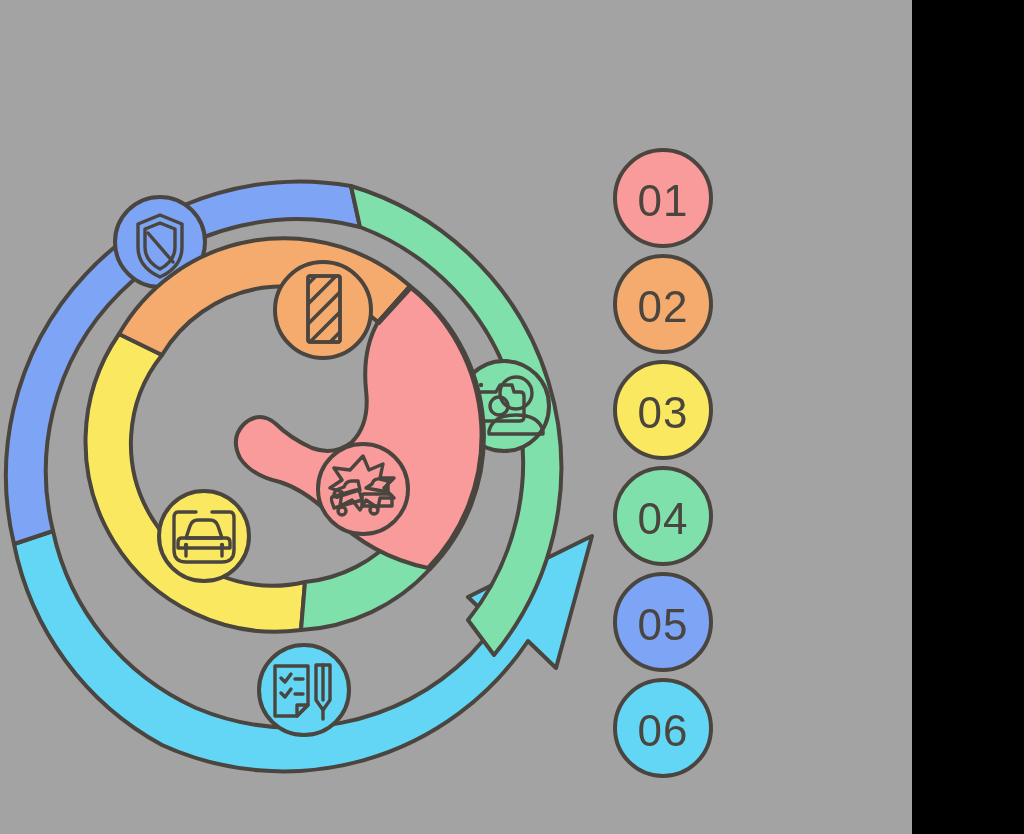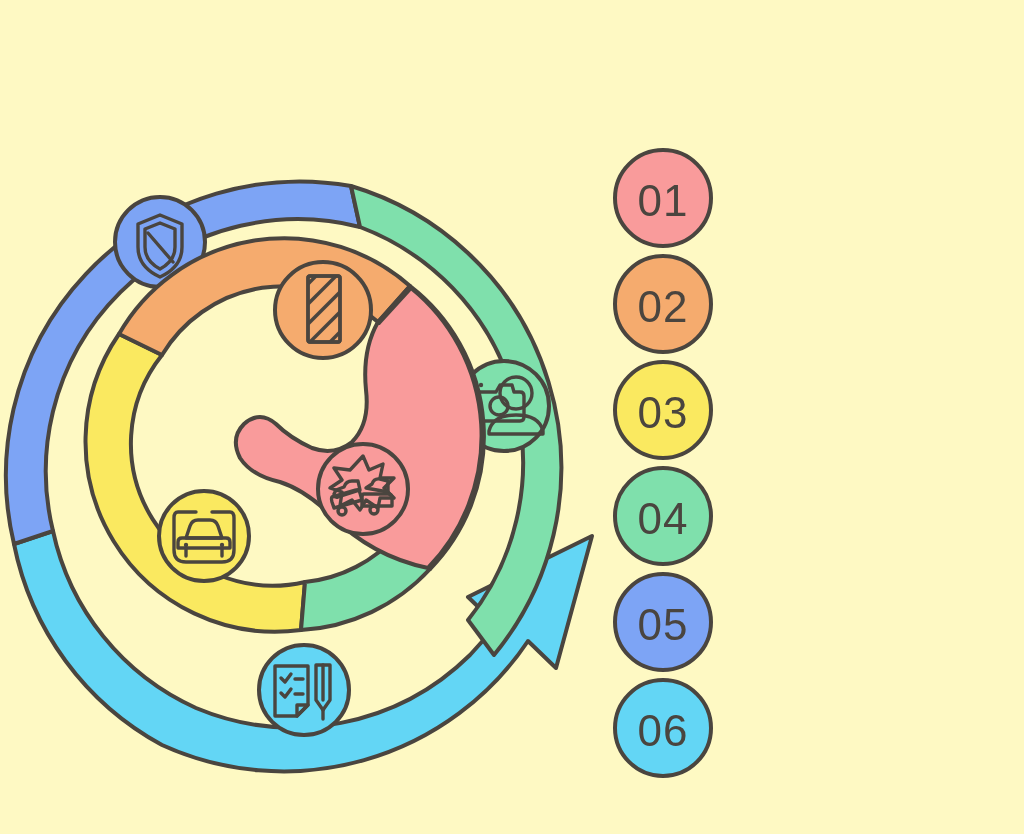--- a/index.html
+++ b/index.html
@@ -9,23 +9,23 @@
     background: #000000;
   }
   body {
     width: 1024px;
     height: 834px;
     overflow: hidden;
     font-family: "Liberation Sans", sans-serif;
   }
   #stage {
     position: relative;
-    width: 1024px;
+    width: 912px;
     height: 834px;
-    background: #fef9c3;
+    background: #a3a3a3;
   }
   #diagram-svg {
     position: absolute;
     left: 0;
     top: 0;
     width: 1024px;
     height: 834px;
     display: block;
   }
   .legend-number {

